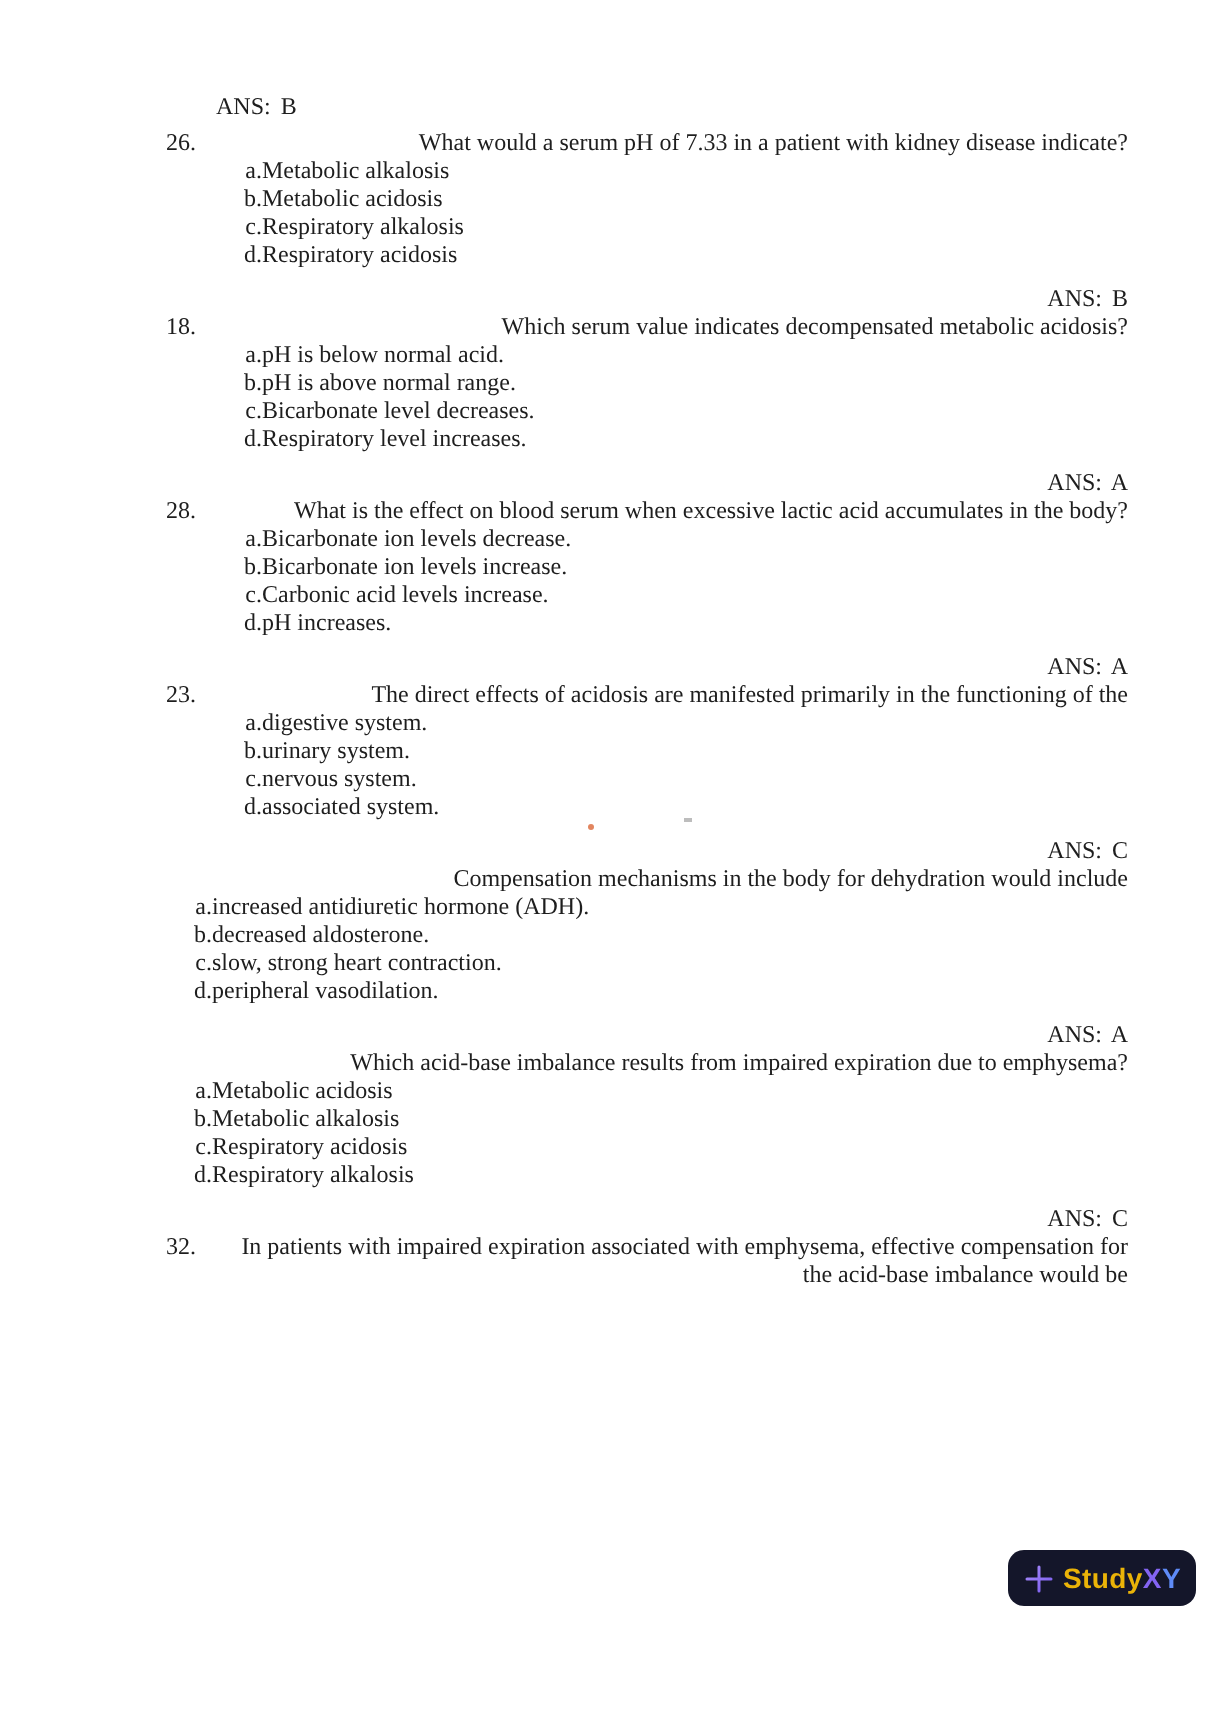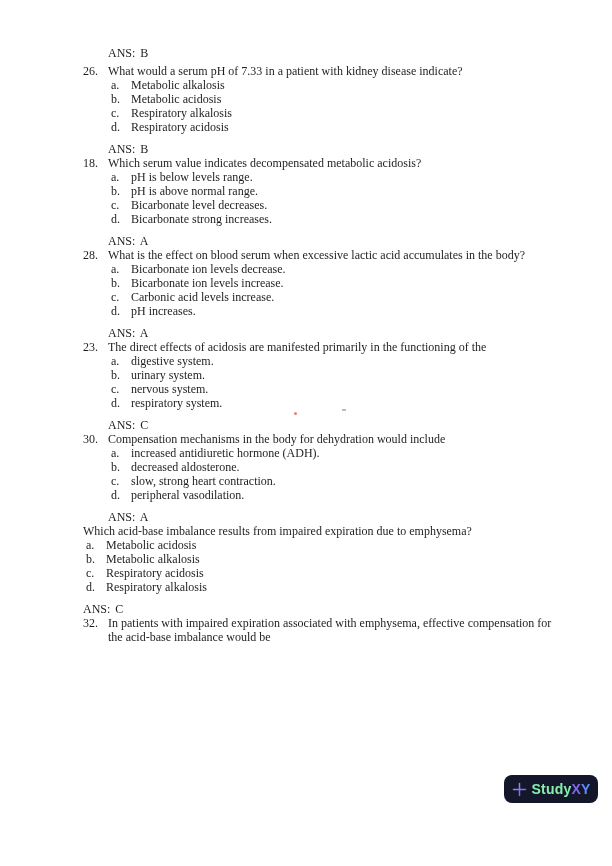--- a/index.html
+++ b/index.html
@@ -25,20 +25,21 @@
   .question {
     display: flex;
   }
   .qnum {
     width: 25px;
     flex: none;
   }
   .qbody {
     flex: 1;
     min-width: 0;
+    text-align: right;
   }
   .opt {
     display: flex;
     padding-left: 3px;
   }
   .optletter {
     width: 20px;
     flex: none;
   }
   .ans {
@@ -82,21 +83,21 @@
     width: 15px;
     height: 15px;
     display: block;
   }
   .wm-text {
     font-weight: bold;
     font-size: 14px;
     letter-spacing: 0.2px;
     white-space: nowrap;
   }
-  .wm-study { color: #86efac; }
+  .wm-study { color: #eab308; }
   .wm-x { color: #8464f2; }
   .wm-y { color: #5f8bf7; }
 </style>
 </head>
 <body>
 
 <div class="page">
   <div class="content">
 
     <div class="ans-top">ANS: B</div>
@@ -124,33 +125,33 @@
         <div class="ans">ANS: B</div>
       </div>
     </div>
 
     <div class="question">
       <div class="qnum">18.</div>
       <div class="qbody">
         <div class="qtext">Which serum value indicates decompensated metabolic acidosis?</div>
         <div class="opt">
             <span class="optletter">a.</span>
-            <span class="opttext">pH is below levels range.</span>
+            <span class="opttext">pH is below normal acid.</span>
           </div>
         <div class="opt">
             <span class="optletter">b.</span>
             <span class="opttext">pH is above normal range.</span>
           </div>
         <div class="opt">
             <span class="optletter">c.</span>
             <span class="opttext">Bicarbonate level decreases.</span>
           </div>
         <div class="opt">
             <span class="optletter">d.</span>
-            <span class="opttext">Bicarbonate strong increases.</span>
+            <span class="opttext">Respiratory level increases.</span>
           </div>
         <div class="ans">ANS: A</div>
       </div>
     </div>
 
     <div class="question">
       <div class="qnum">28.</div>
       <div class="qbody">
         <div class="qtext">What is the effect on blood serum when excessive lactic acid accumulates in the body?</div>
         <div class="opt">
@@ -184,28 +185,27 @@
         <div class="opt">
             <span class="optletter">b.</span>
             <span class="opttext">urinary system.</span>
           </div>
         <div class="opt">
             <span class="optletter">c.</span>
             <span class="opttext">nervous system.</span>
           </div>
         <div class="opt">
             <span class="optletter">d.</span>
-            <span class="opttext">respiratory system.</span>
+            <span class="opttext">associated system.</span>
           </div>
         <div class="ans">ANS: C</div>
       </div>
     </div>
 
     <div class="question">
-      <div class="qnum">30.</div>
       <div class="qbody">
         <div class="qtext">Compensation mechanisms in the body for dehydration would include</div>
         <div class="opt">
             <span class="optletter">a.</span>
             <span class="opttext">increased antidiuretic hormone (ADH).</span>
           </div>
         <div class="opt">
             <span class="optletter">b.</span>
             <span class="opttext">decreased aldosterone.</span>
           </div>

